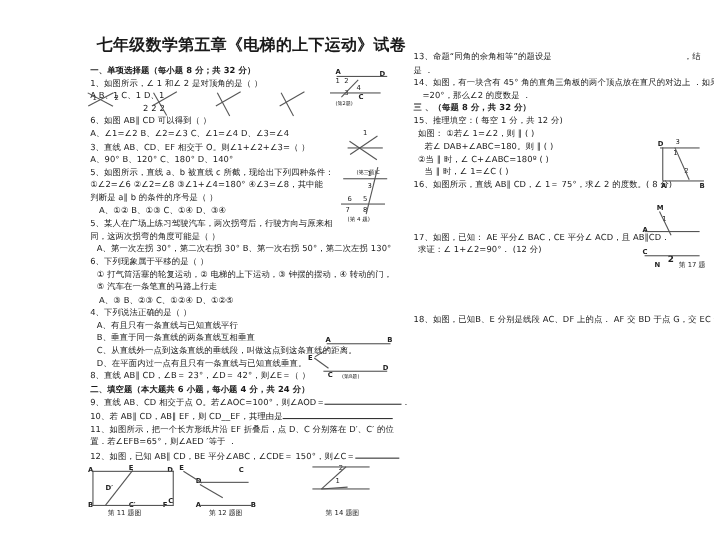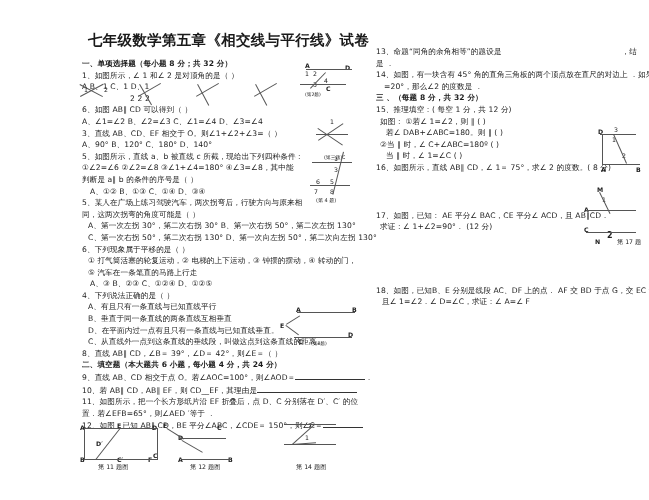--- a/index.html
+++ b/index.html
@@ -89,50 +89,49 @@
     height: 0.7px;
     background: #555;
     transform-origin: 0 0;
   }
 </style>
 </head>
 <body>
 
 <div class="page">
 
-  <div class="title">七年级数学第五章《相交线与平行线》试卷</div>
+  <div class="title">七年级数学第五章《电梯的上下运动》试卷</div>
 
   <div class="col-left">
 
     <div class="ln sec">一、单项选择题（每小题  8 分；共 32 分）</div>
     <div class="ln">1、如图所示，∠ 1 和∠ 2 是对顶角的是（      ）</div>
     <div class="ln"><span>A          B、1              C、1           D、1</span></div>
     <div class="ln" style="padding-left:48px">2               2                2</div>
     <div class="ln">6、如图 AB∥ CD 可以得到（      ）</div>
     <div class="ln">A、∠1=∠2    B、∠2=∠3     C、∠1=∠4     D、∠3=∠4</div>
     <div class="ln">3、直线 AB、CD、EF 相交于 O。则∠1+∠2+∠3=（        ）</div>
     <div class="ln">A、90°         B、120°           C、180°          D、140°</div>
     <div class="ln">5、如图所示，直线 a、b 被直线 c 所截，现给出下列四种条件：</div>
     <div class="ln">①∠2=∠6 ②∠2=∠8 ③∠1+∠4=180° ④∠3=∠8，其中能</div>
     <div class="ln">判断是 a∥ b 的条件的序号是（        ）</div>
     <div class="ln" style="padding-left:8px">A、①②      B、①③      C、①④      D、③④</div>
     <div class="ln">5、某人在广场上练习驾驶汽车，两次拐弯后，行驶方向与原来相</div>
     <div class="ln">同，这两次拐弯的角度可能是（        ）</div>
     <div class="ln" style="padding-left:6px">A、第一次左拐 30°，第二次右拐  30°  B、第一次右拐 50°，第二次左拐 130°</div>
-    <div class="ln" style="padding-left:6px">C、第一次右拐 50°，第二次右拐 130° D、第一次向左拐 50°，第二次向左拐 130°</div>
     <div class="ln">6、下列现象属于平移的是（        ）</div>
     <div class="ln" style="padding-left:6px">①  打气筒活塞的轮复运动，②   电梯的上下运动，③    钟摆的摆动，④ 转动的门，</div>
     <div class="ln" style="padding-left:6px">⑤  汽车在一条笔直的马路上行走</div>
     <div class="ln" style="padding-left:8px">A、③      B、②③      C、①②④      D、①②⑤</div>
     <div class="ln">4、下列说法正确的是（      ）</div>
     <div class="ln" style="padding-left:6px">A、有且只有一条直线与已知直线平行</div>
     <div class="ln" style="padding-left:6px">B、垂直于同一条直线的两条直线互相垂直</div>
+    <div class="ln" style="padding-left:6px">C、从直线外一点到这条直线的垂线段，叫做这点到这条直线的距离。</div>
     <div class="ln" style="padding-left:6px">D、在平面内过一点有且只有一条直线与已知直线垂直。</div>
-    <div class="ln" style="padding-left:6px">C、从直线外一点到这条直线的垂线段，叫做这点到这条直线的距离。</div>
-    <div class="ln">8、直线 AB∥ CD，∠B＝ 39°，∠D＝ 42°，则∠E＝（   ）</div>
+    <div class="ln">8、直线 AB∥ CD，∠B＝ 23°，∠D＝ 42°，则∠E＝（   ）</div>
     <div class="ln sec">二、填空题（本大题共 6 小题，每小题 4 分，共 24 分）</div>
     <div class="ln"><span>9、直线 AB、CD 相交于点 O。若∠AOC=100°，则∠AOD＝</span><span class="blank bl-70"></span><span>．</span></div>
     <div class="ln"><span>10、若 AB∥ CD，AB∥ EF，则 CD__EF，其理由是</span><span class="blank bl-100"></span></div>
     <div class="ln">11、如图所示，把一个长方形纸片沿     EF 折叠后，点 D、C 分别落在 D′、C′ 的位</div>
     <div class="ln">置．若∠EFB=65°，则∠AED ′等于                    ．</div>
     <div class="ln"><span>12、如图，已知 AB∥ CD，BE 平分∠ABC，∠CDE＝ 150°，则∠C＝</span><span class="blank bl-40"></span></div>
   </div>
 
   <div class="col-right">
     <div class="ln"><span>13、命题“同角的余角相等”的题设是</span><span class="gap g120"></span><span>，结</span></div>
@@ -144,21 +143,20 @@
     <div class="ln" style="padding-left:4px">如图： ①若∠ 1=∠2，则        ∥        (                        )</div>
     <div class="ln" style="padding-left:10px">若∠ DAB+∠ABC=180。则      ∥        (                 )</div>
     <div class="ln" style="padding-left:4px">②当      ∥      时，∠ C+∠ABC=180º (                   )</div>
     <div class="ln" style="padding-left:10px">当      ∥      时，∠ 1=∠C (                        )</div>
     <div class="ln">16、如图所示，直线 AB∥ CD，∠ 1＝ 75°，求∠ 2 的度数。( 8 分)</div>
     <div style="height:36px"></div>
     <div class="ln">17、如图，已知：  AE 平分∠ BAC，CE 平分∠ ACD，且 AB∥CD．</div>
     <div class="ln" style="padding-left:4px">求证：∠ 1+∠2=90°．    (12 分)</div>
     <div style="height:52px"></div>
     <div class="ln">18、如图，已知B、E 分别是线段 AC、DF 上的点． AF 交 BD 于点 G，交 EC 于点</div>
-    <div class="ln" style="padding-left:6px">且∠ 1=∠2．∠ D=∠C，求证：∠ A=∠ F</div>
   </div>
 
   <div class="fig">
     <span class="lbl" style="left:84px; top:86px;">1</span>
     <span class="lbl" style="left:104px; top:86px;">2</span>
     <div class="diag" style="left:80px; top:96px; width:26px; transform:rotate(-28deg);"></div>
     <div class="diag" style="left:80px; top:84px; width:26px; transform:rotate(28deg);"></div>
 
     <div class="diag" style="left:138px; top:96px; width:26px; transform:rotate(-30deg);"></div>
     <div class="diag" style="left:140px; top:84px; width:24px; transform:rotate(60deg);"></div>

